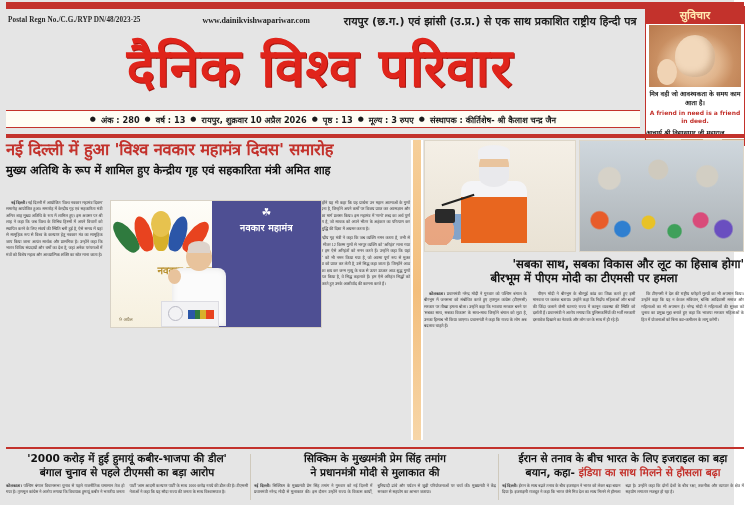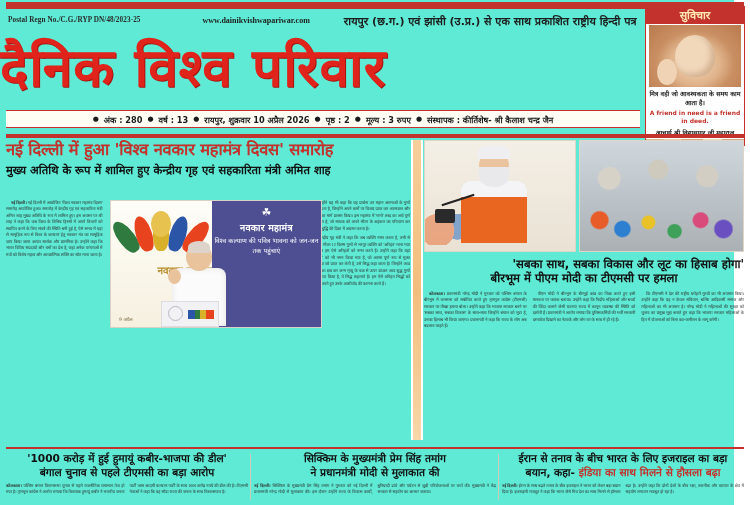--- a/index.html
+++ b/index.html
@@ -3,21 +3,21 @@
 <meta charset="utf-8">
 <style>
   * { box-sizing: border-box; margin: 0; padding: 0; }
   body {
     width: 750px; height: 505px;
     background: #ffffff;
     font-family: "DejaVu Sans", "Liberation Sans", sans-serif;
     overflow: hidden;
     position: relative;
   }
-  .page { width: 734px; height: 505px; position: relative; background:#5eead4;text-decoration:underline; }
+  .page { width: 734px; height: 505px; position: relative; background:#e5e5e5;text-decoration:underline; }
 
   
   .top-rule {
     position:absolute; left:6px; top:2px; width:738px; height:7px;
     background:#c3322c;
   }
 
   
   .strip {
     position:absolute; left:0; top:12px; width:750px; height:16px;
@@ -31,21 +31,21 @@
     margin-left:62px; font-size:8px; font-weight:bold; color:#1d1d1d;
     font-family:"Liberation Serif", serif;
   }
   .strip .tagline {
     margin-left:34px; font-size:11px; color:#1d1d1d; font-weight:bold;
   }
 
   
   .masthead {
     position:absolute; left:0; top:28px; width:640px; height:78px;
-    display:flex; align-items:center; 
+    display:flex; align-items:center; justify-content:center;
   }
   .masthead .title {
     font-family:"DejaVu Sans", sans-serif;
     font-size:53px; font-weight:bold; color:#e0241b;
     letter-spacing:1px; line-height:1;
     text-shadow: 1px 1px 0 #a8150f;
     white-space:nowrap;
   }
 
   
@@ -87,21 +87,21 @@
   }
   .suvichar .sv-q {
     font-size:6.4px; color:#1b1b1b; text-align:center; padding:3px 3px 0;
     line-height:1.35; font-weight:bold;
   }
   .suvichar .sv-q-en {
     font-size:6px; color:#c3322c; text-align:center; padding:2px 3px 0;
     line-height:1.3; font-weight:bold;
   }
   .suvichar .sv-author {
-    font-size:6.4px; color:#1b1b1b; text-align:center; padding-top:3px;
+    font-size:6.4px; color:#1b1b1b; text-align:left; padding-top:3px;
     font-weight:bold;
   }
   .suvichar .sv-strip{
     position:absolute; left:0; bottom:0; width:100%; height:6px;
     background:linear-gradient(90deg,#caa56f 0 18%, #d9c49b 18% 36%, #c08a55 36% 58%, #e2d3ad 58% 78%, #bb8d5c 78% 100%);
     opacity:.75;
   }
 
   
   .red-div {
@@ -292,21 +292,21 @@
   </div>
 
   <div class="infobar">
     <span class="dot">●</span>
     <span>अंक : 280</span>
     <span class="dot">●</span>
     <span>वर्ष : 13</span>
     <span class="dot">●</span>
     <span>रायपुर, शुक्रवार 10 अप्रैल 2026</span>
     <span class="dot">●</span>
-    <span>पृष्ठ : 2</span>
+    <span>पृष्ठ : 13</span>
     <span class="dot">●</span>
     <span>मूल्य : 3 रुपए</span>
     <span class="dot">●</span>
     <span>संस्थापक : कीर्तिशेष- श्री कैलाश चन्द्र जैन</span>
   </div>
 
   <div class="suvichar">
     <div class="sv-head">सुविचार</div>
     <div class="sv-photo"></div>
     <div class="sv-q">मित्र वही जो आवश्यकता के समय काम आता है।</div>
@@ -344,21 +344,20 @@
       </div>
       <div class="ep-txt">
         <span>विश्व</span><br>
         <span>नवकार महामंत्र</span>
       </div>
       <div class="ep-date">9 अप्रैल</div>
     </div>
     <div class="ep-right">
       <div class="lt">☘</div>
       <div class="t1">नवकार महामंत्र</div>
-      <div class="t2">विश्व कल्याण की पवित्र भावना को जन-जन तक पहुंचाएं</div>
     </div>
     <div class="ep-person">
       <div class="ep-head"></div>
       <div class="ep-body"></div>
       <div class="ep-hand"></div>
     </div>
     <div class="ep-podium">
       <div class="ep-seal"></div>
       <div class="ep-flag"></div>
     </div>
@@ -387,21 +386,21 @@
       <p><span>पीएम मोदी ने बीरभूम के बीरनुई कांड का जिक्र करते हुए इसी मानवता पर कलंक बताया। उन्होंने कहा कि निर्दोष महिलाओं और बच्चों की जिंदा जलाने जैसी घटनाएं राज्य में कानून व्यवस्था की स्थिति को दर्शाती हैं। प्रधानमंत्री ने आरोप लगाया कि पुलिसकर्मियों की भर्ती सरकारी दस्तावेज दिखाने का नेटवर्क और लोग घर के साथ में ही रहे हैं।</span></p>
       <p><span>कि टीएमसी ने देश की राष्ट्रीय धरोहरों मूल्यों का भी अपमान किया। उन्होंने कहा कि यह न केवल संविधान, बल्कि आदिवासी समाज और महिलाओं का भी अपमान है। नरेन्द्र मोदी ने महिलाओं की सुरक्षा को चुनाव का प्रमुख मुद्दा बनाते हुए कहा कि भाजपा सरकार महिलाओं के हित में योजनाओं को बिना कट-कमीशन के लागू करेगी।</span></p>
     </div>
   </div>
 
   <div class="bot-rule"></div>
 
   <div class="bottom">
     <div class="bcol">
       <div class="bh">
-        <span>'1000 करोड़ में हुई हुमायूं कबीर-भाजपा की डील'</span><br>
+        <span>'2000 करोड़ में हुई हुमायूं कबीर-भाजपा की डील'</span><br>
         <span>बंगाल चुनाव से पहले टीएमसी का बड़ा आरोप</span>
       </div>
       <div class="btxt">
         <p><span class="dateline">कोलकाता।</span>
         <span>पश्चिम बंगाल विधानसभा चुनाव से पहले राजनीतिक घमासान तेज हो गया है। तृणमूल कांग्रेस ने आरोप लगाया कि विधायक हुमायूं कबीर ने भारतीय जनता पार्टी 'आम आदमी कल्याण पार्टी' के साथ 1000 करोड़ रुपये की डील की है। टीएमसी नेताओं ने कहा कि यह सौदा राज्य की जनता के साथ विश्वासघात है।</span></p>
       </div>
     </div>
     <div class="bcol sep">
       <div class="bh">
         <span>सिक्किम के मुख्यमंत्री प्रेम सिंह तमांग</span><br>

